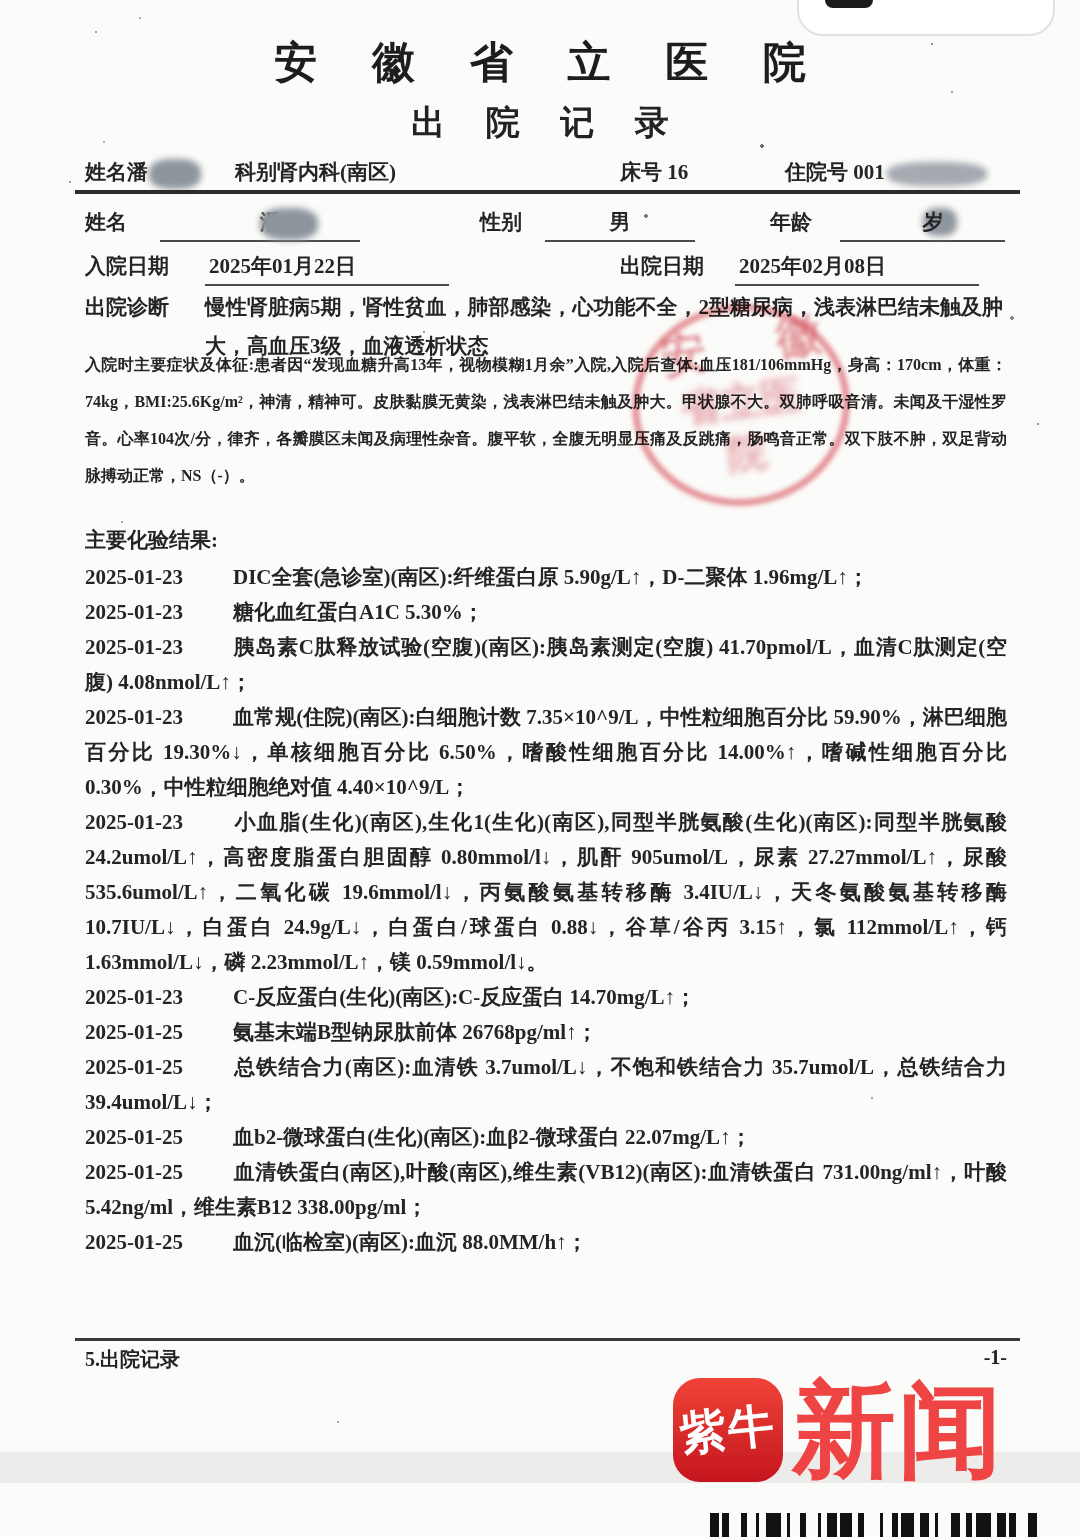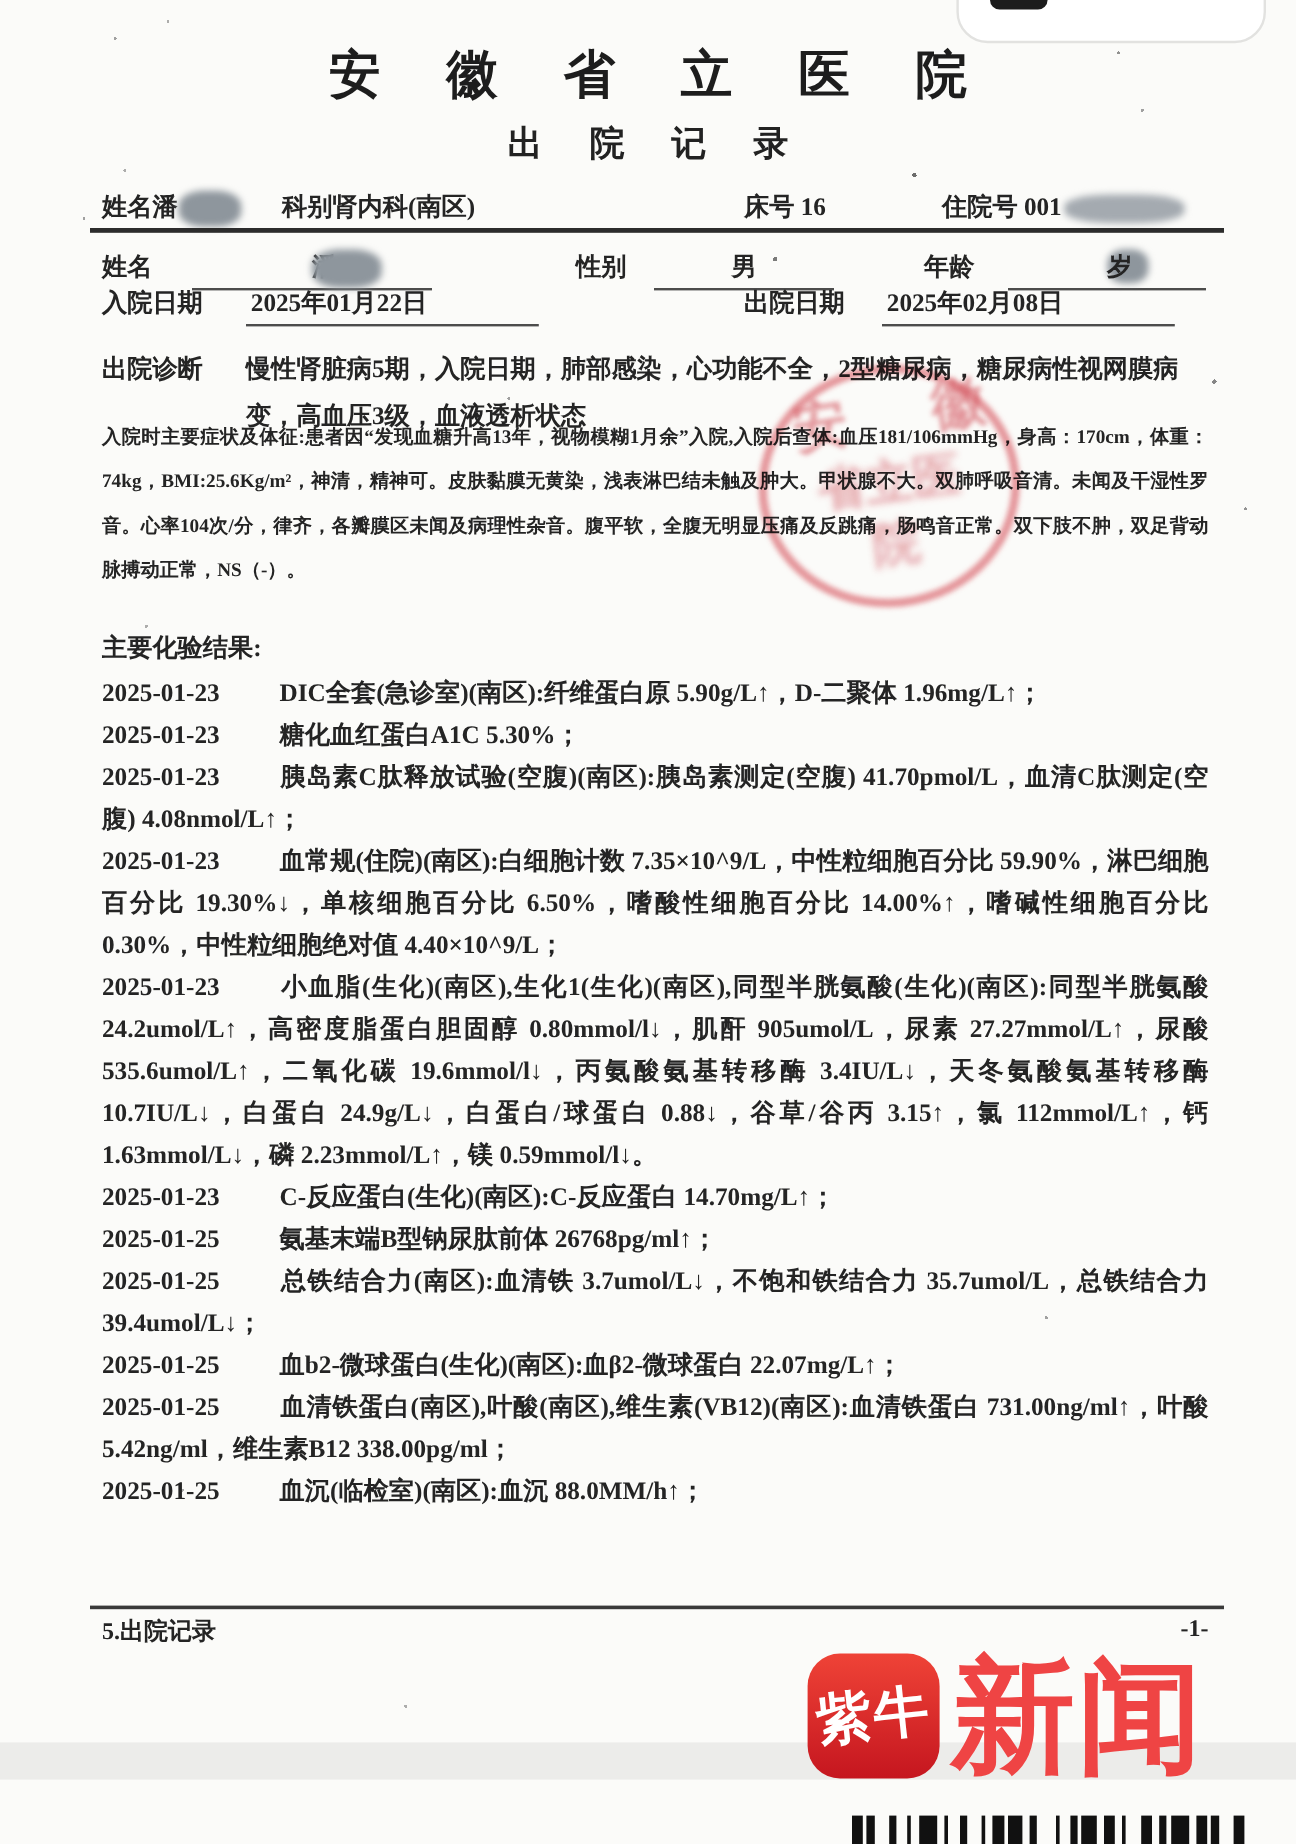--- a/index.html
+++ b/index.html
@@ -33,30 +33,30 @@
   }
   
   .corner-card{position:absolute;left:797px;top:-64px;width:254px;height:96px;
     background:#fff;border:2px solid #e2e2e0;border-radius:26px;}
   .corner-pill{position:absolute;left:26px;top:54px;width:48px;height:16px;
     background:#1c1c1c;border-radius:9px;}
   
   .hospital{position:absolute;top:34px;left:0;width:100%;text-align:center;
     font-size:43px;font-weight:bold;letter-spacing:22px;text-indent:22px;color:#1d1d1d;}
   .doctitle{position:absolute;top:100px;left:0;width:100%;text-align:center;
-    font-size:29px;font-weight:bold;letter-spacing:16px;text-indent:16px;color:#222;}
+    font-size:34px;font-weight:bold;letter-spacing:16px;text-indent:16px;color:#222;}
   
   .inforow1{position:absolute;top:158px;left:85px;width:935px;height:34px;
     font-size:21px;font-weight:600;}
   .inforow1 .g{position:absolute;top:0;white-space:nowrap;}
   .ib-name{left:0;} .ib-dept{left:150px;} .ib-bed{left:535px;} .ib-adm{left:700px;}
   .hr-thick{position:absolute;top:190px;left:75px;width:945px;height:4px;background:#2c2c2c;}
   
   .row2,.row3{position:absolute;left:85px;width:935px;height:42px;font-size:21px;font-weight:600;}
-  .row2{top:208px;} .row3{top:238px;}
+  .row2{top:208px;} .row3{top:252px;}
   .row2 span,.row3 span{position:absolute;top:0;white-space:nowrap;}
   .field{border-bottom:2px solid #4c4c4c;text-align:center;height:32px;}
   .f-name{left:75px;width:200px;} .l-gender{left:395px;} .f-gender{left:460px;width:150px;}
   .l-age{left:685px;} .f-age{left:755px;width:165px;}
   .f-admit{left:120px;width:240px;text-align:left;padding-left:4px;}
   .l-discharge{left:535px;} .f-discharge{left:650px;width:240px;text-align:left;padding-left:4px;}
   .diag{position:absolute;top:288px;left:85px;width:935px;font-size:21px;font-weight:600;line-height:39px;}
   .diag .lbl{position:absolute;left:0;top:0;}
   .diag .txt{margin-left:120px;width:800px;}
   
@@ -140,21 +140,21 @@
 
   <div class="row3">
     <span>入院日期</span>
     <span class="field f-admit">2025年01月22日</span>
     <span class="l-discharge">出院日期</span>
     <span class="field f-discharge">2025年02月08日</span>
   </div>
 
   <div class="diag">
     <span class="lbl">出院诊断</span>
-    <div class="txt">慢性肾脏病5期，入院日期，肺部感染，心功能不全，2型糖尿病，糖尿病性视网膜病变，高血压3级，血液透析状态</div>
+    <div class="txt">慢性肾脏病5期，肾性贫血，肺部感染，心功能不全，2型糖尿病，浅表淋巴结未触及肿大，高血压3级，血液透析状态</div>
   </div>
 
   <p class="symptoms">入院时主要症状及体征:患者因“发现血糖升高13年，视物模糊1月余”入院,入院后查体:血压181/106mmHg，身高：170cm，体重：74kg，BMI:25.6Kg/m²，神清，精神可。皮肤黏膜无黄染，浅表淋巴结未触及肿大。甲状腺不大。双肺呼吸音清。未闻及干湿性罗音。心率104次/分，律齐，各瓣膜区未闻及病理性杂音。腹平软，全腹无明显压痛及反跳痛，肠鸣音正常。双下肢不肿，双足背动脉搏动正常，NS（-）。</p>
 
   <p class="lab-title">主要化验结果:</p>
 
   <div class="entries">
     <p class="entry"><span class="d">2025-01-23</span><span>DIC全套(急诊室)(南区):纤维蛋白原 5.90g/L↑，D-二聚体 1.96mg/L↑；</span></p>
     <p class="entry"><span class="d">2025-01-23</span><span>糖化血红蛋白A1C 5.30%；</span></p>
     <p class="entry"><span class="d">2025-01-23</span><span>胰岛素C肽释放试验(空腹)(南区):胰岛素测定(空腹) 41.70pmol/L，血清C肽测定(空腹) 4.08nmol/L↑；</span></p>

